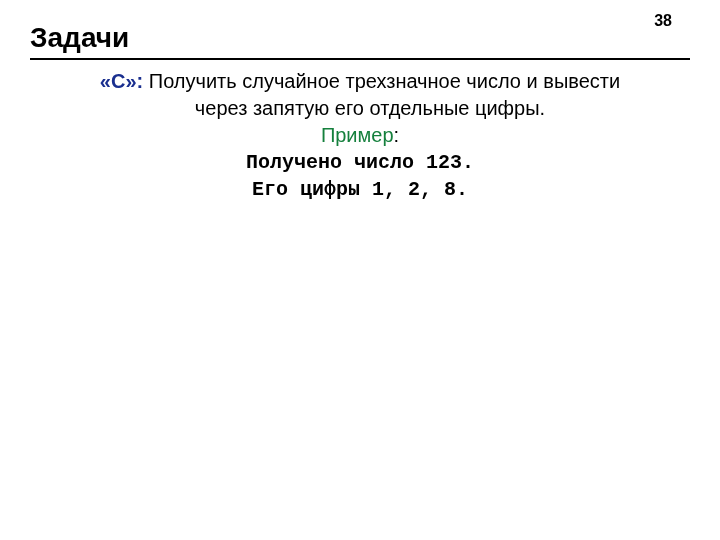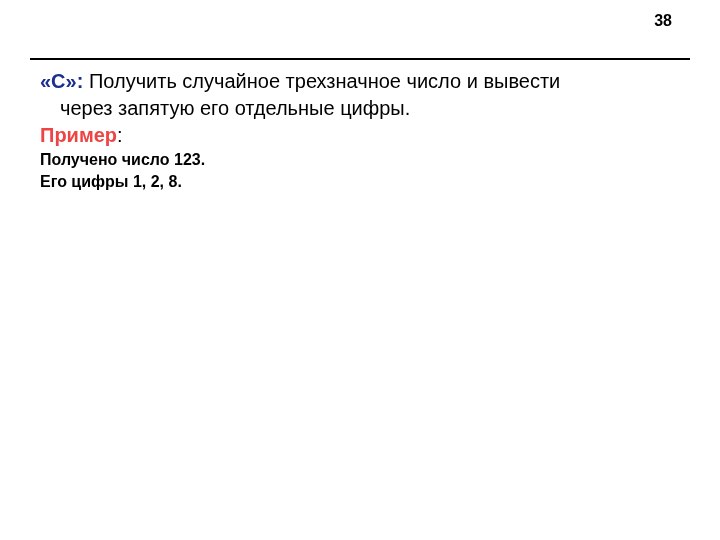--- a/index.html
+++ b/index.html
@@ -41,51 +41,53 @@
     height: 0;
     border-top: 2.5px solid #000;
   }
   .body {
     position: absolute;
     top: 68px;
     left: 40px;
     width: 640px;
     font-size: 20px;
     line-height: 1.35;
+    text-align: center;
   }
   .task-label {
     color: #1a2f8f;
     font-weight: bold;
   }
   .task-text {
     color: #000;
   }
   .indent-line {
     margin-left: 20px;
   }
   .example-label {
-    color: #ef4444;
-    font-weight: bold;
+    color: #15803d;
+    font-weight: normal;
     margin-top: 12px;
   }
   .mono {
-    font-family: Liberation Sans, sans-serif;
+    font-family: Liberation Mono, monospace;
     font-weight: bold;
-    font-size: 16px;
+    font-size: 20px;
     color: #000;
     white-space: pre;
   }
 </style>
 </head>
 <body>
 
 <div class="slide">
 
   <div class="page-number">38</div>
 
+  <div class="title">Задачи</div>
 
   <div class="rule"></div>
 
   <div class="body">
     <div>
       <span class="task-label">«С»:</span><span class="task-text"> Получить случайное трехзначное число и вывести</span>
     </div>
     <div class="indent-line">
       <span class="task-text">через запятую его отдельные цифры.</span>
     </div>

